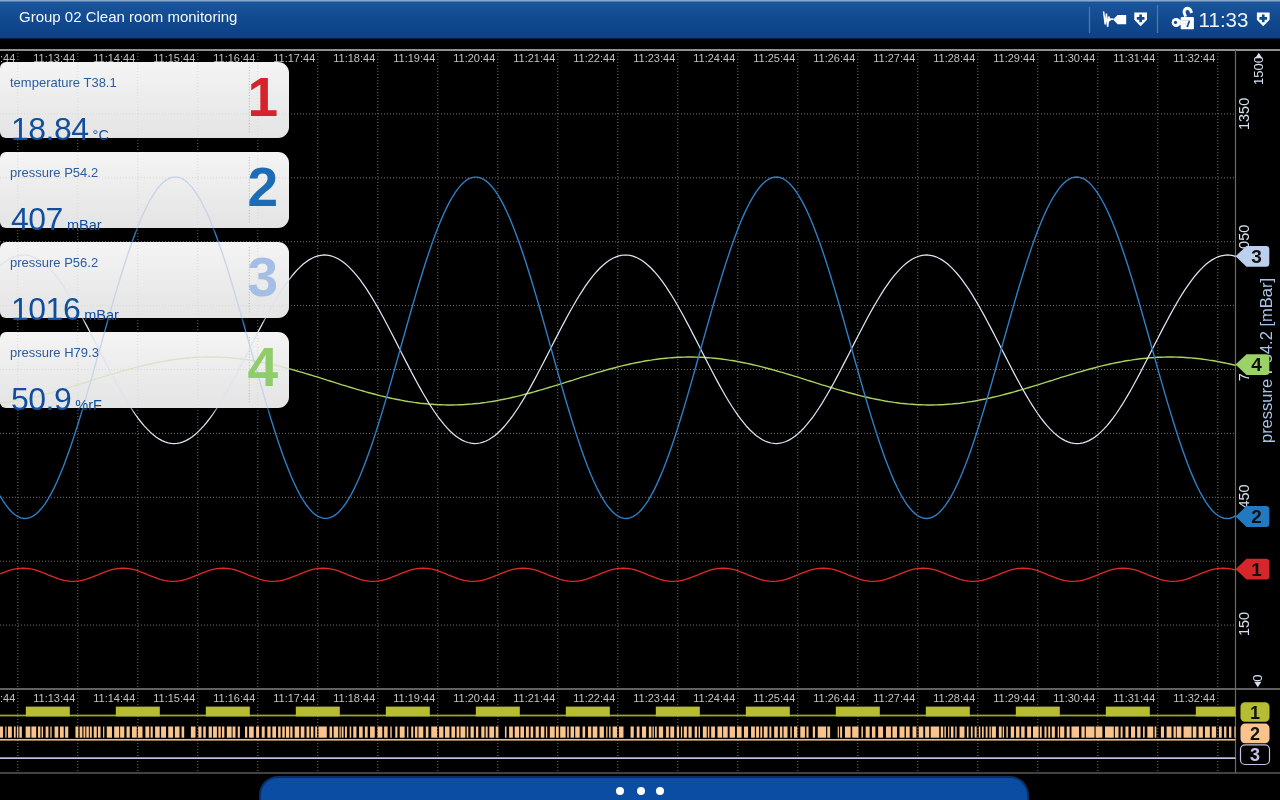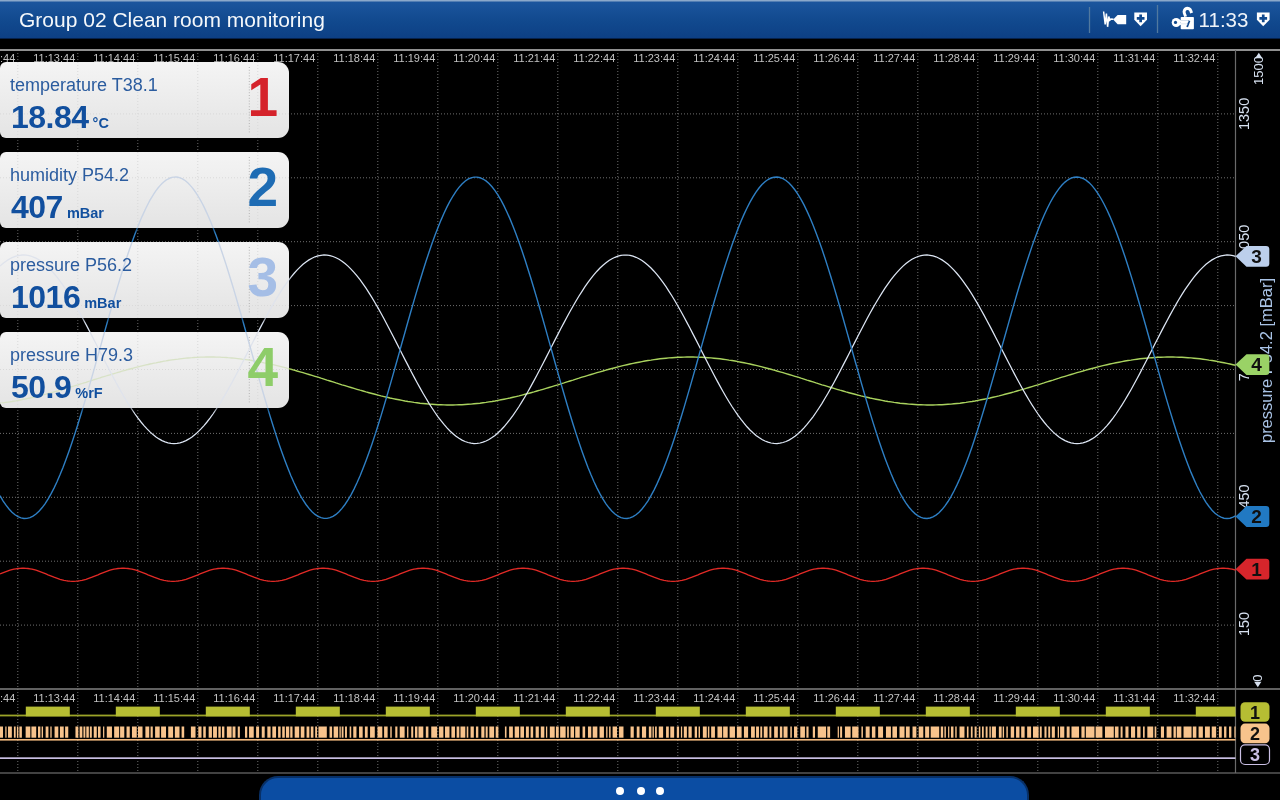--- a/index.html
+++ b/index.html
@@ -1,26 +1,26 @@
 <!DOCTYPE html>
 <html><head><meta charset="utf-8">
 <style>
 *{margin:0;padding:0;box-sizing:border-box}
 html,body{width:1280px;height:800px;background:#000;overflow:hidden;font-family:"Liberation Sans",sans-serif;-webkit-font-smoothing:antialiased}
 #stage{position:relative;width:1280px;height:800px;background:#000}
 #topbar{position:absolute;left:0;top:0;width:1280px;height:39px;z-index:5;
  background:linear-gradient(180deg,#8aa8ca 0,#8aa8ca 1px,#1b559d 2px,#11498e 55%,#0d4085 100%);
  border-bottom:1px solid #06224d}
-#topbar .title{position:absolute;left:19px;top:8px;font-size:21px;color:#f5f8fb}
+#topbar .title{position:absolute;left:19px;top:8px;font-size:15px;color:#f5f8fb}
 .card{position:absolute;left:0;width:289px;height:76px;z-index:2;border-radius:6px 11px 11px 6px;
  background:linear-gradient(180deg,#f4f4f4 0,#e4e4e4 100%);
  box-shadow:0 2px 4px rgba(0,0,0,.5)}
 .cardtx{position:absolute;left:0;width:289px;height:76px;z-index:4}
-.clab{position:absolute;left:10px;top:13px;font-size:18px;color:#2b5c9f}
-.cval{position:absolute;left:11px;top:37px;font-size:32px;font-weight:bold;color:#114f9e;letter-spacing:-.5px}
+.clab{position:absolute;left:10px;top:13px;font-size:13px;color:#2b5c9f}
+.cval{position:absolute;left:11px;top:49px;font-size:32px;font-weight:normal;color:#114f9e;letter-spacing:-.5px}
 .cunit{font-size:14.5px;letter-spacing:0}
 .cnum{position:absolute;right:11px;top:8px;font-size:55px;font-weight:bold;line-height:1}
 #pill{position:absolute;left:258.7px;top:776.3px;width:770px;height:24px;background:#0b4da3;
  border-radius:19px 19px 0 0;z-index:4;border:2px solid #083067;border-bottom:none}
 .dot{position:absolute;top:8.6px;width:8.6px;height:8.6px;border-radius:50%;background:#fff}
 </style></head>
 <body>
 <div id="stage">
 <svg width="1280" height="800" viewBox="0 0 1280 800" style="position:absolute;left:0;top:0" font-family="Liberation Sans, sans-serif">
       <g stroke="#6f6f6f" stroke-width="1" stroke-dasharray="1 2">
@@ -412,21 +412,21 @@
         <polyline points="0.0,266.1 2.0,264.3 4.0,262.7 6.0,261.2 8.0,259.9 10.0,258.7 12.0,257.7 14.0,256.8 16.0,256.2 18.0,255.6 20.0,255.3 22.0,255.0 24.0,255.0 26.0,255.1 28.0,255.4 30.0,255.9 32.0,256.5 34.0,257.3 36.0,258.2 38.0,259.3 40.0,260.5 42.0,261.9 44.0,263.5 46.0,265.2 48.0,267.1 50.0,269.1 52.0,271.2 54.0,273.5 56.0,275.9 58.0,278.4 60.0,281.1 62.0,283.8 64.0,286.7 66.0,289.7 68.0,292.8 70.0,296.0 72.0,299.3 74.0,302.7 76.0,306.2 78.0,309.7 80.0,313.3 82.0,317.0 84.0,320.7 86.0,324.5 88.0,328.3 90.0,332.1 92.0,336.0 94.0,339.9 96.0,343.8 98.0,347.8 100.0,351.7 102.0,355.6 104.0,359.6 106.0,363.5 108.0,367.3 110.0,371.2 112.0,375.0 114.0,378.7 116.0,382.5 118.0,386.1 120.0,389.7 122.0,393.2 124.0,396.7 126.0,400.0 128.0,403.3 130.0,406.5 132.0,409.5 134.0,412.5 136.0,415.4 138.0,418.1 140.0,420.7 142.0,423.2 144.0,425.6 146.0,427.9 148.0,430.0 150.0,431.9 152.0,433.7 154.0,435.4 156.0,436.9 158.0,438.3 160.0,439.5 162.0,440.6 164.0,441.5 166.0,442.2 168.0,442.8 170.0,443.2 172.0,443.4 174.0,443.5 176.0,443.4 178.0,443.2 180.0,442.8 182.0,442.2 184.0,441.5 186.0,440.6 188.0,439.5 190.0,438.3 192.0,436.9 194.0,435.4 196.0,433.7 198.0,431.9 200.0,430.0 202.0,427.9 204.0,425.6 206.0,423.2 208.0,420.7 210.0,418.1 212.0,415.4 214.0,412.5 216.0,409.5 218.0,406.5 220.0,403.3 222.0,400.0 224.0,396.7 226.0,393.2 228.0,389.7 230.0,386.1 232.0,382.5 234.0,378.7 236.0,375.0 238.0,371.2 240.0,367.3 242.0,363.5 244.0,359.6 246.0,355.6 248.0,351.7 250.0,347.8 252.0,343.8 254.0,339.9 256.0,336.0 258.0,332.1 260.0,328.3 262.0,324.5 264.0,320.7 266.0,317.0 268.0,313.3 270.0,309.7 272.0,306.2 274.0,302.7 276.0,299.3 278.0,296.0 280.0,292.8 282.0,289.7 284.0,286.7 286.0,283.8 288.0,281.1 289.0,279.7" fill="none" stroke="#dfe3ec" stroke-width="1.3"></polyline>
         <polyline points="0.0,495.7 2.0,499.1 4.0,502.3 6.0,505.2 8.0,507.8 10.0,510.2 12.0,512.2 14.0,514.0 16.0,515.5 18.0,516.7 20.0,517.6 22.0,518.2 24.0,518.5 26.0,518.5 28.0,518.2 30.0,517.6 32.0,516.7 34.0,515.5 36.0,514.0 38.0,512.2 40.0,510.2 42.0,507.8 44.0,505.2 46.0,502.3 48.0,499.1 50.0,495.7 52.0,492.0 54.0,488.1 56.0,483.9 58.0,479.4 60.0,474.8 62.0,469.9 64.0,464.8 66.0,459.5 68.0,454.0 70.0,448.3 72.0,442.5 74.0,436.5 76.0,430.3 78.0,424.0 80.0,417.5 82.0,410.9 84.0,404.2 86.0,397.4 88.0,390.6 90.0,383.6 92.0,376.6 94.0,369.6 96.0,362.5 98.0,355.3 100.0,348.2 102.0,341.1 104.0,333.9 106.0,326.8 108.0,319.8 110.0,312.7 112.0,305.8 114.0,298.9 116.0,292.1 118.0,285.4 120.0,278.8 122.0,272.3 124.0,266.0 126.0,259.8 128.0,253.8 130.0,247.9 132.0,242.2 134.0,236.7 136.0,231.3 138.0,226.2 140.0,221.3 142.0,216.6 144.0,212.2 146.0,208.0 148.0,204.0 150.0,200.2 152.0,196.8 154.0,193.6 156.0,190.6 158.0,188.0 160.0,185.6 162.0,183.5 164.0,181.7 166.0,180.2 168.0,179.0 170.0,178.0 172.0,177.4 174.0,177.1 176.0,177.0 178.0,177.3 180.0,177.8 182.0,178.7 184.0,179.8 186.0,181.3 188.0,183.0 190.0,185.1 192.0,187.4 194.0,190.0 196.0,192.8 198.0,196.0 200.0,199.4 202.0,203.0 204.0,206.9 206.0,211.1 208.0,215.5 210.0,220.1 212.0,225.0 214.0,230.0 216.0,235.3 218.0,240.8 220.0,246.4 222.0,252.3 224.0,258.3 226.0,264.4 228.0,270.7 230.0,277.2 232.0,283.7 234.0,290.4 236.0,297.2 238.0,304.1 240.0,311.0 242.0,318.0 244.0,325.1 246.0,332.2 248.0,339.3 250.0,346.4 252.0,353.6 254.0,360.7 256.0,367.8 258.0,374.9 260.0,381.9 262.0,388.8 264.0,395.7 266.0,402.5 268.0,409.3 270.0,415.9 272.0,422.4 274.0,428.7 276.0,434.9 278.0,441.0 280.0,446.9 282.0,452.6 284.0,458.2 286.0,463.5 288.0,468.6 289.0,471.1" fill="none" stroke="#c9d4e5" stroke-width="1.4"></polyline>
       </g>
     </svg>
 <div class="cardtx" style="top:62px">
 <div class="clab">temperature T38.1</div>
 <div class="cval">18.84<span class="cunit">&nbsp;°C</span></div>
 <div class="cnum" style="color:#d5232b">1</div>
 </div>
 <div class="cardtx" style="top:152px">
-<div class="clab">humidity P54.2</div>
+<div class="clab">pressure P54.2</div>
 <div class="cval">407<span class="cunit">&nbsp;mBar</span></div>
 <div class="cnum" style="color:#1e6cb4">2</div>
 </div>
 <div class="cardtx" style="top:242px">
 <div class="clab">pressure P56.2</div>
 <div class="cval">1016<span class="cunit">&nbsp;mBar</span></div>
 <div class="cnum" style="color:#a5bee6">3</div>
 </div>
 <div class="cardtx" style="top:332px">
 <div class="clab">pressure H79.3</div>

